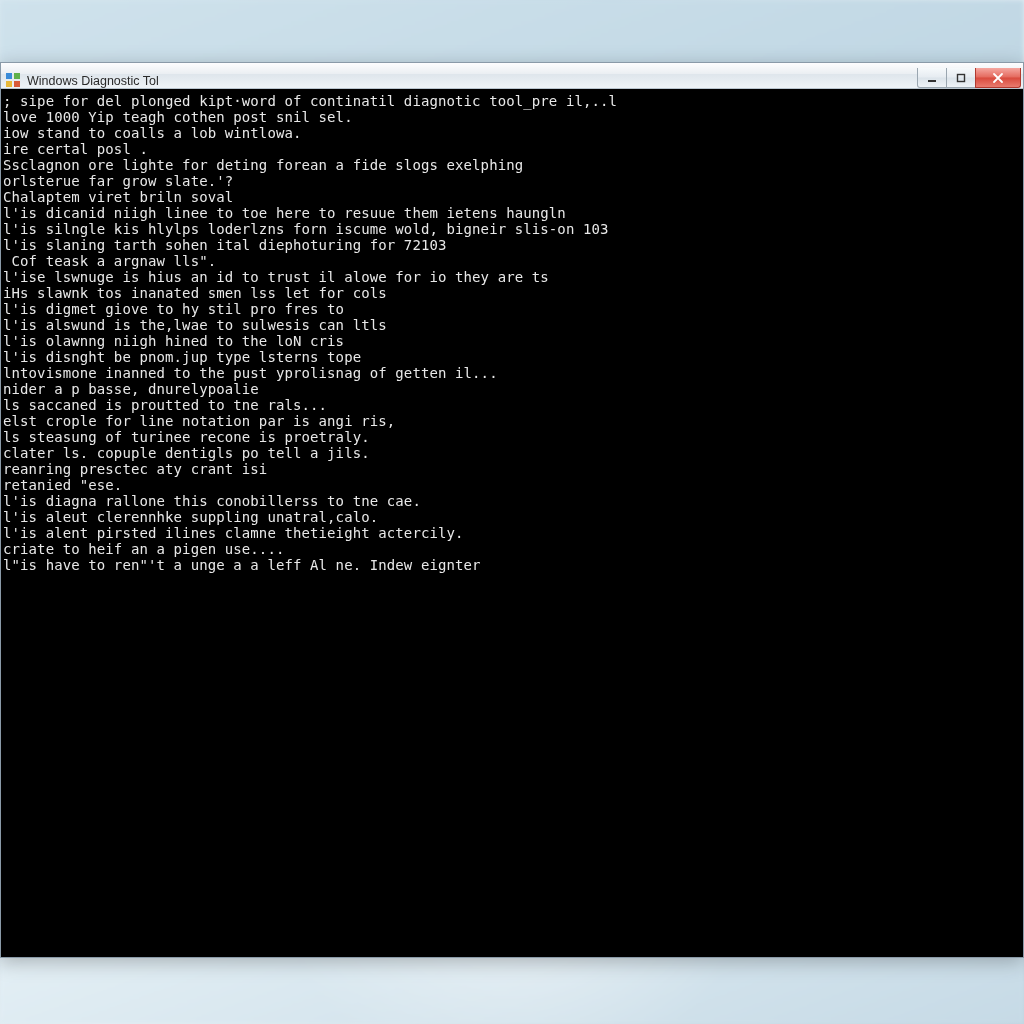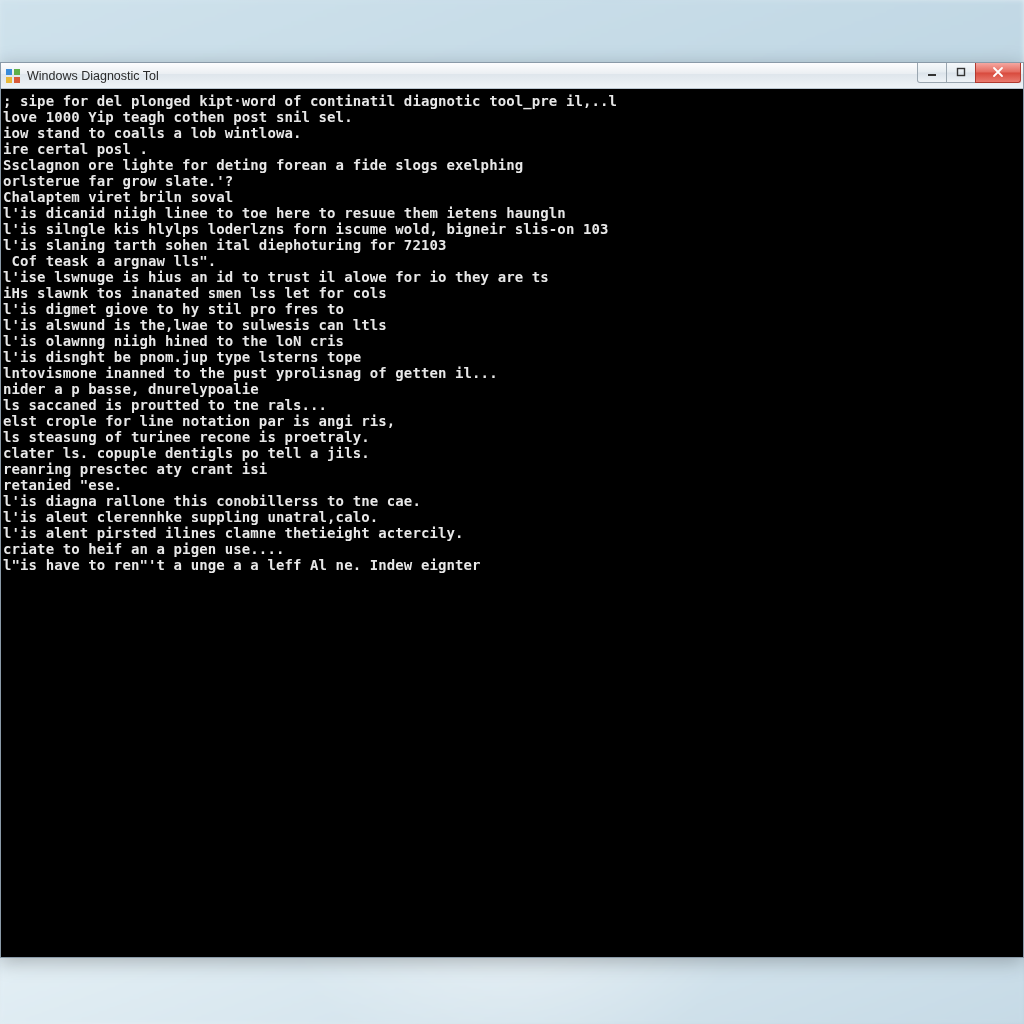--- a/index.html
+++ b/index.html
@@ -27,21 +27,21 @@
     border: 1px solid #8a9aa8;
     box-shadow: 0 4px 18px rgba(0,0,0,0.25);
     display: flex;
     flex-direction: column;
   }
   .titlebar {
     height: 26px;
     background: linear-gradient(#fdfdfe, #eaeef2 45%, #dfe6ec 46%, #eef3f7);
     border-bottom: 1px solid #b8c4ce;
     display: flex;
-    align-items: center;
+    align-items: flex-end;
     padding: 0 2px 0 4px;
     font-size: 12.5px;
     color: #2a2a2a;
     position: relative;
   }
   .titlebar .app-icon {
     width: 16px; height: 16px;
     margin-right: 6px;
     display: inline-block;
   }
@@ -78,21 +78,21 @@
     background: #000;
     color: #e8e8e8;
     font-family: Consolas, "Lucida Console", monospace;
     font-size: 14px;
     line-height: 16px;
     padding: 4px 6px 4px 2px;
     white-space: pre;
     overflow: hidden;
     letter-spacing: 0.1px;
   }
-  .console .line { display:block;font-weight:bold; }
+  .console .line { display:block; }
 </style>
 </head>
 <body>
 
 <div class="desktop-bg"></div>
 
 <div class="window">
   <div class="titlebar">
     <span class="app-icon">
       <svg width="16" height="16" viewBox="0 0 16 16">

